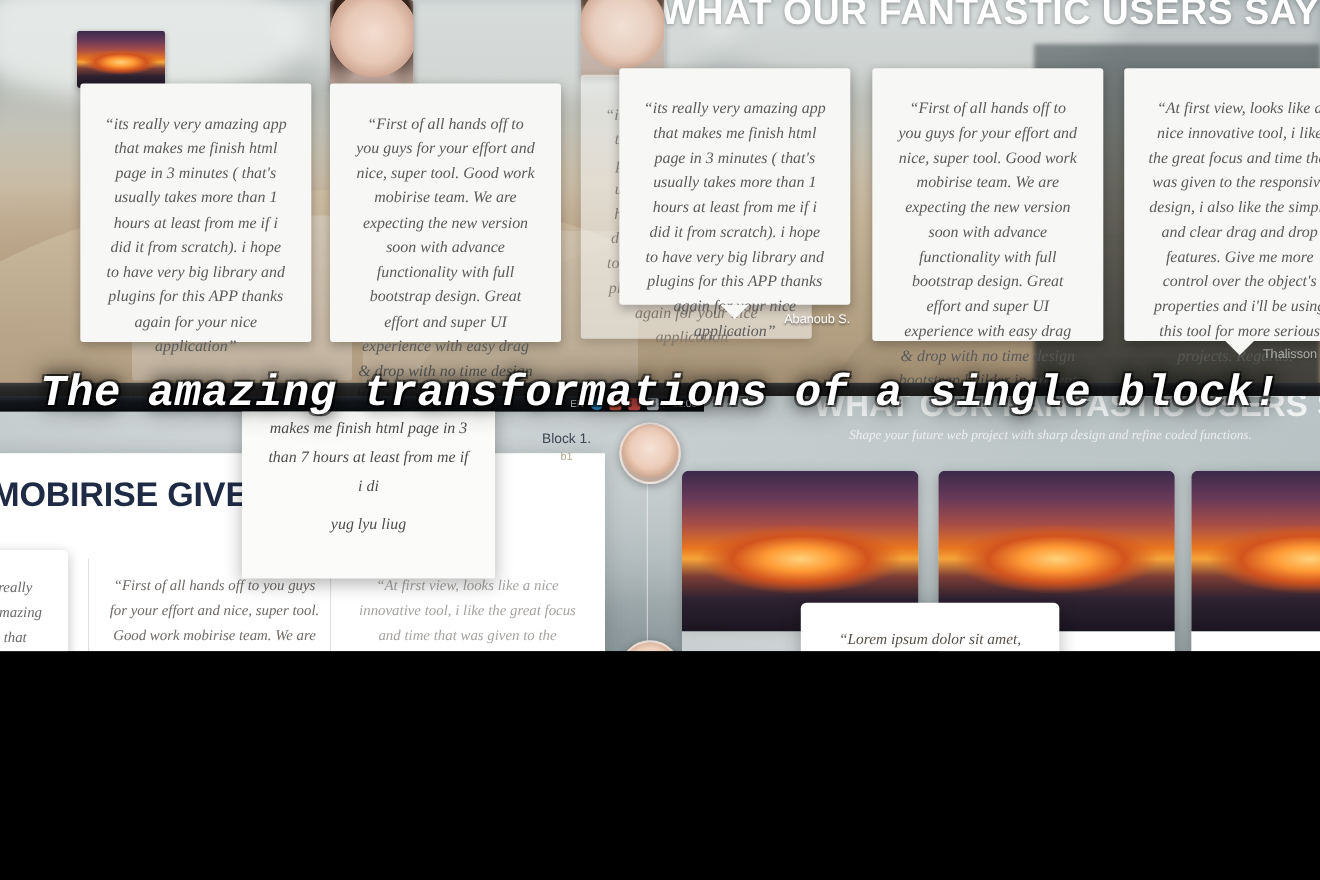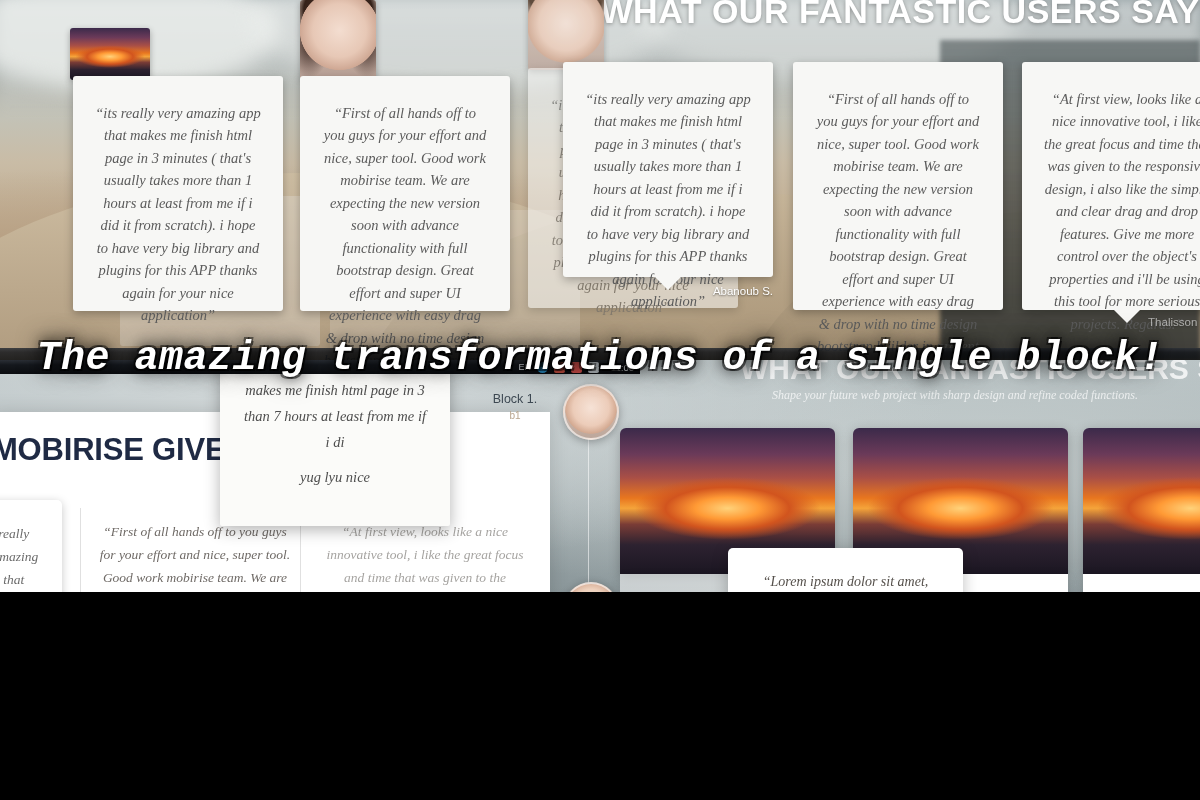--- a/index.html
+++ b/index.html
@@ -262,21 +262,21 @@
     </div>
 
     <div style="position:absolute;left:95px;top:160px;width:200px;color:#6f6a66;font-family:'Liberation Serif',serif;font-style:italic;font-size:13.5px;line-height:1.72;text-align:center;">“First of all hands off to you guys for your effort and nice, super tool. Good work mobirise team. We are expecting the new version soon with advance functionality with full bootstrap design. Great effort and super UI experience with easy drag &amp; drop with no time design bootstrap builder in present web design world.”</div>
 
     <div style="position:absolute;left:320px;top:160px;width:210px;color:rgba(90,85,80,.55);font-family:'Liberation Serif',serif;font-style:italic;font-size:13.5px;line-height:1.72;text-align:center;">“At first view, looks like a nice innovative tool, i like the great focus and time that was given to the responsive design, i also like the simple and clear drag and drop features. Give me more control over the object's properties and i'll be using this tool for more serious projects. Regards.”</div>
 
     <div class="tooltip-card" style="left:220px;top:0px;width:230px;height:166px;">
       <div>makes me finish html page in 3</div>
       <div>than 7 hours at least from me if i di</div>
       <div style="height:10px;"></div>
-      <div>yug lyu nice</div>
+      <div>yug lyu liug</div>
     </div>
 
     <div style="position:absolute;left:470px;top:32px;width:90px;text-align:center;color:#3d4852;font-size:12.5px;">Block 1.</div>
     <div style="position:absolute;left:470px;top:50px;width:90px;text-align:center;color:#b9a68f;font-size:10px;">b1</div>
 
     <div class="timeline" style="left:588px;top:72px;height:300px;"></div>
     <div class="circ-avatar face2" style="left:563px;top:24px;width:52px;height:52px;"></div>
     <div class="circ-avatar face3" style="left:563px;top:222px;width:52px;height:52px;"></div>
 
     <div style="position:absolute;left:740px;top:-8px;width:470px;color:rgba(255,255,255,.78);font-weight:bold;font-size:30px;white-space:nowrap;">WHAT OUR FANTASTIC USERS SAY</div>

